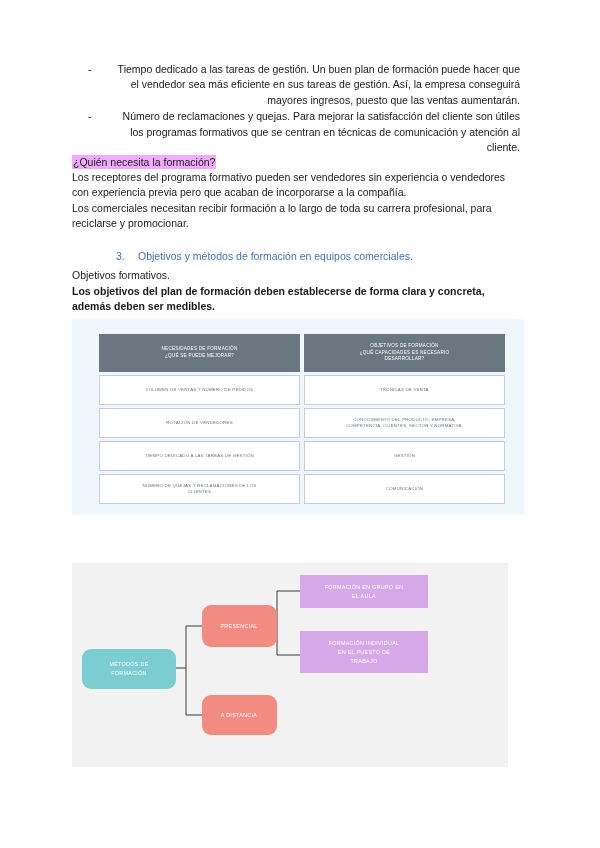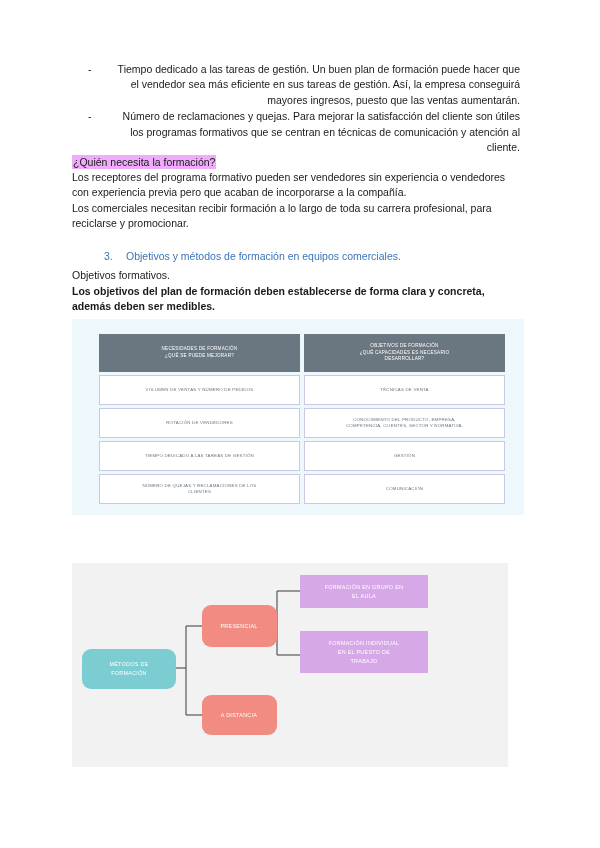--- a/index.html
+++ b/index.html
@@ -68,21 +68,21 @@
     background: #f0abfc;
     color: #1a1a1a;
     padding: 0 1px;
   }
 
   .p-receptores { top: 170px; }
   .p-comerciales { top: 201px; }
 
   .numbered-heading {
     position: absolute;
-    left: 104px;
+    left: 116px;
     top: 249px;
     font-size: 10.5px;
     line-height: 14px;
     color: #3d74b8;
   }
   .numbered-heading .num {
     display: inline-block;
     width: 22px;
   }
 

